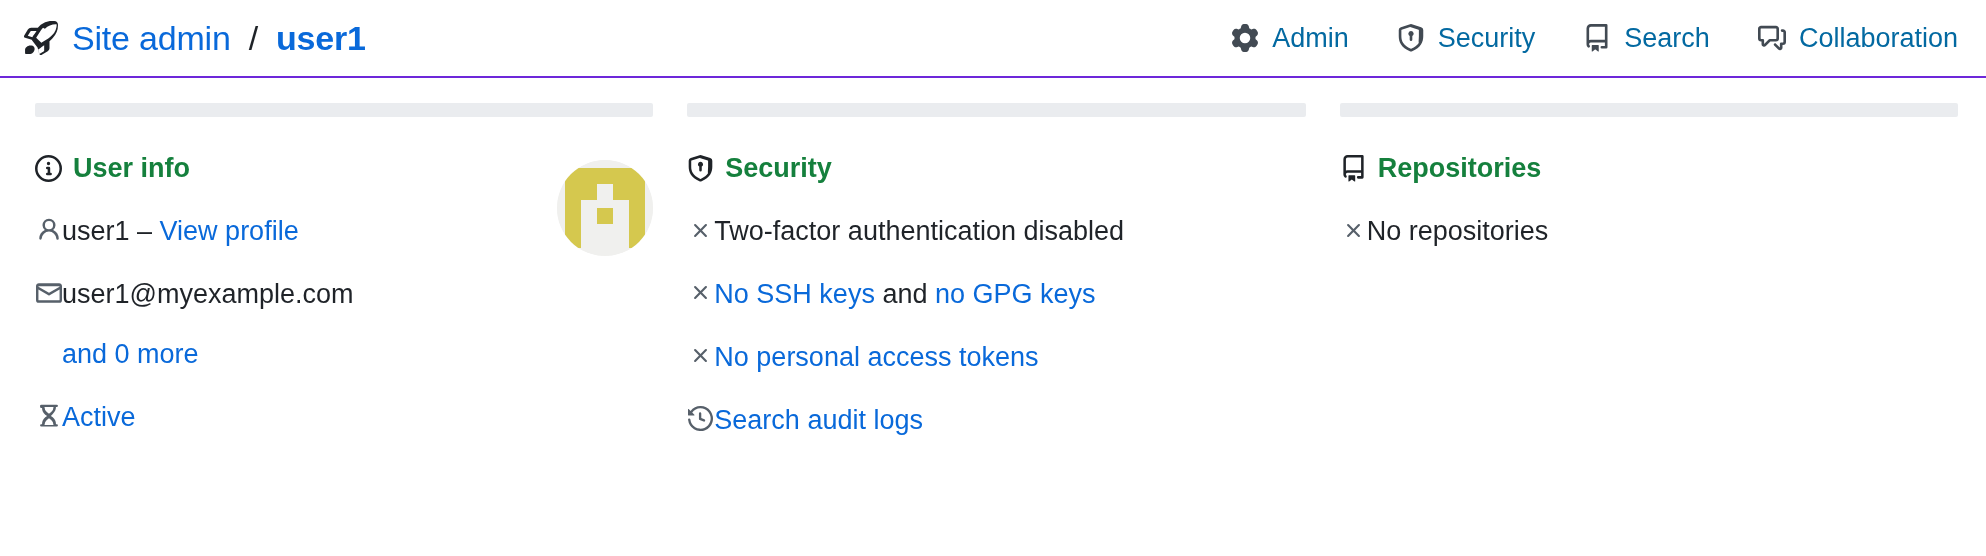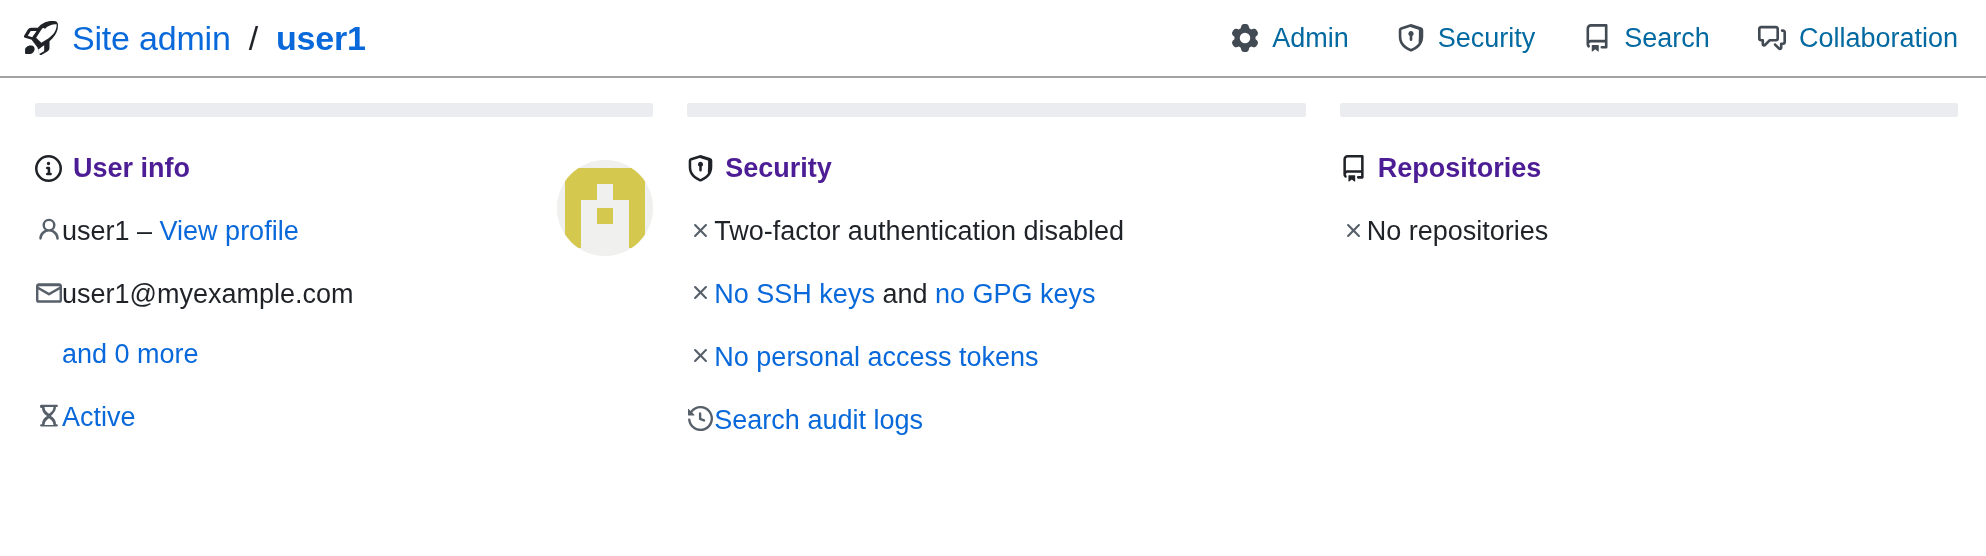--- a/index.html
+++ b/index.html
@@ -12,21 +12,21 @@
   }
   body { overflow: hidden; }
 
   
   .header {
     position: relative;
     height: 78px;
     display: flex;
     align-items: center;
     padding: 0 28px 0 24px;
-    border-bottom: 2px solid #a3a3a3;
+    border-bottom: 2px solid #6d28d9;
   }
   .brand {
     display: flex;
     align-items: center;
     gap: 14px;
     font-size: 34px;
     letter-spacing: -0.2px;
     white-space: nowrap;
   }
   .rocket-icon {
@@ -107,21 +107,21 @@
   .card-title .title-ico {
     display: inline-flex;
     align-items: center;
     justify-content: center;
     width: 27px;
     height: 27px;
     color: #1f2328;
     flex: none;
   }
   .card-title .title-text {
-    color: #4c1d95;
+    color: #15803d;
     font-size: 27px;
     font-weight: 700;
     text-decoration: none;
     cursor: pointer;
   }
 
   .card-body { position: relative; }
 
   .row {
     display: flex;

